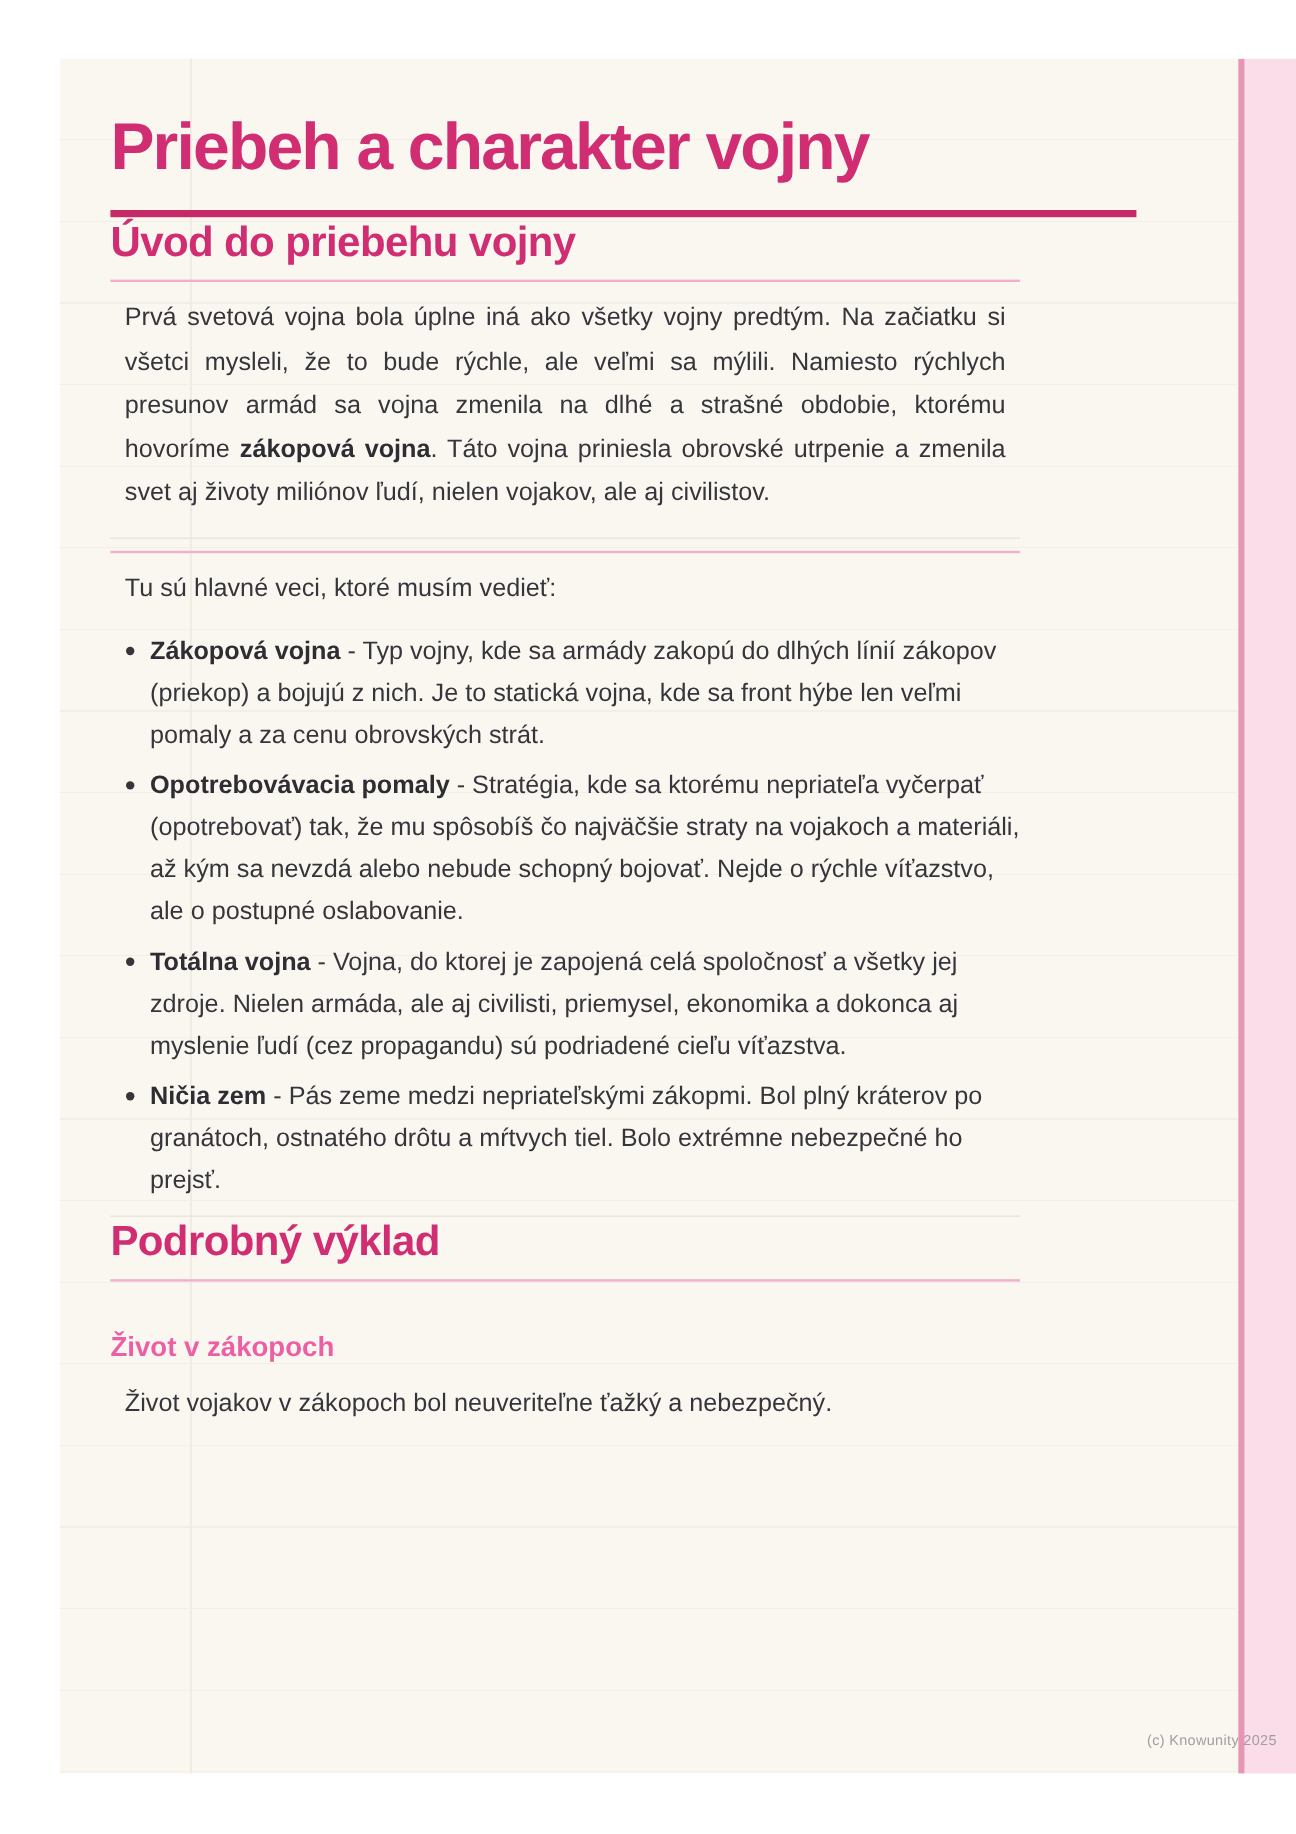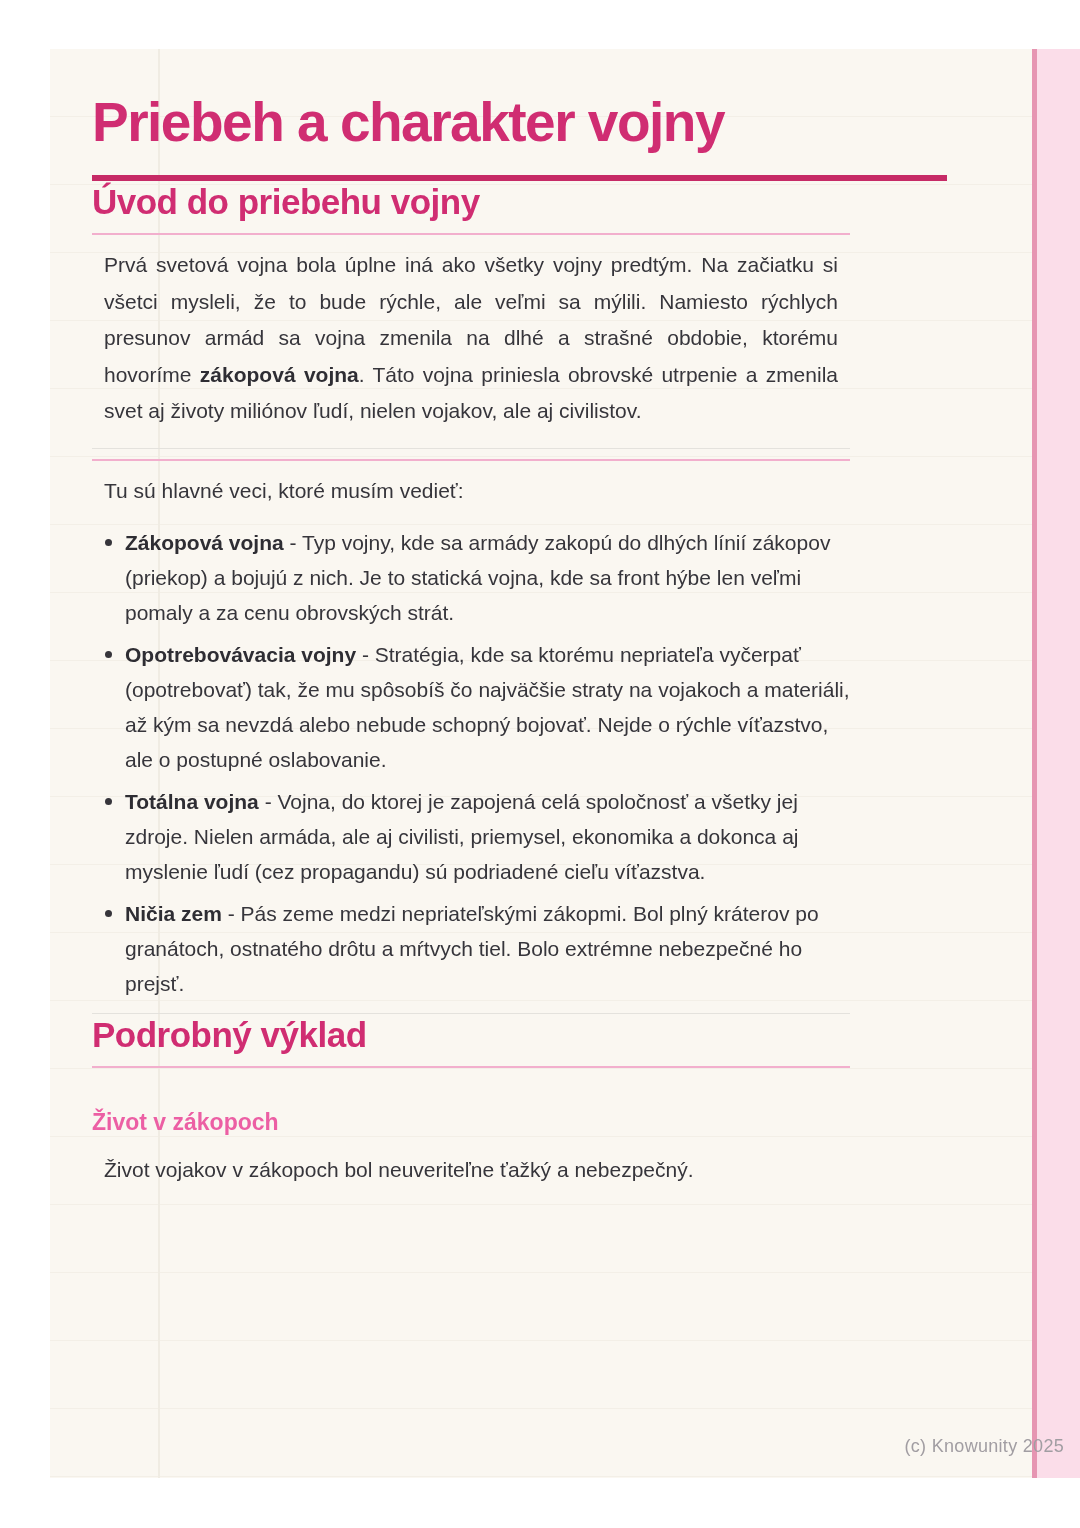--- a/index.html
+++ b/index.html
@@ -44,21 +44,21 @@
   }
   ul.concepts li + li{margin-top:7px;}
   .dot{
     position:absolute;left:13px;top:14px;width:7px;height:7px;border-radius:50%;
     background:#36353b;
   }
   strong{font-weight:bold;color:#2e2d33;}
   h3{margin:36px 0 0 0;font-size:23px;line-height:36px;font-weight:bold;color:#ec5fa4;}
   .last-p{margin-top:23px;}
   .footer{
-    position:absolute;right:22px;bottom:21px;font-size:18px;color:#a19da2;
+    position:absolute;right:22px;bottom:21px;font-size:12px;color:#a19da2;
     z-index:3;letter-spacing:0.3px;
   }
 </style>
 </head>
 <body>
 
 <div class="card">
 
   <div class="stripe"></div>
 
@@ -76,21 +76,21 @@
 
     <div class="h2-rule"></div>
 
     <p class="body lead-p">Tu sú hlavné veci, ktoré musím vedieť:</p>
 
     <ul class="concepts">
       <li>
         <span class="dot"></span><strong>Zákopová vojna</strong><span> - Typ vojny, kde sa armády zakopú do dlhých línií zákopov (priekop) a bojujú z nich. Je to statická vojna, kde sa front hýbe len veľmi pomaly a za cenu obrovských strát.</span>
       </li>
       <li>
-        <span class="dot"></span><strong>Opotrebovávacia vojny</strong><span> - Stratégia, kde sa ktorému nepriateľa vyčerpať (opotrebovať) tak, že mu spôsobíš čo najväčšie straty na vojakoch a materiáli, až kým sa nevzdá alebo nebude schopný bojovať. Nejde o rýchle víťazstvo, ale o postupné oslabovanie.</span>
+        <span class="dot"></span><strong>Opotrebovávacia pomaly</strong><span> - Stratégia, kde sa ktorému nepriateľa vyčerpať (opotrebovať) tak, že mu spôsobíš čo najväčšie straty na vojakoch a materiáli, až kým sa nevzdá alebo nebude schopný bojovať. Nejde o rýchle víťazstvo, ale o postupné oslabovanie.</span>
       </li>
       <li>
         <span class="dot"></span><strong>Totálna vojna</strong><span> - Vojna, do ktorej je zapojená celá spoločnosť a všetky jej zdroje. Nielen armáda, ale aj civilisti, priemysel, ekonomika a dokonca aj myslenie ľudí (cez propagandu) sú podriadené cieľu víťazstva.</span>
       </li>
       <li>
         <span class="dot"></span><strong>Ničia zem</strong><span> - Pás zeme medzi nepriateľskými zákopmi. Bol plný kráterov po granátoch, ostnatého drôtu a mŕtvych tiel. Bolo extrémne nebezpečné ho prejsť.</span>
       </li>
     </ul>
 
     <div class="divider div-2"></div>

